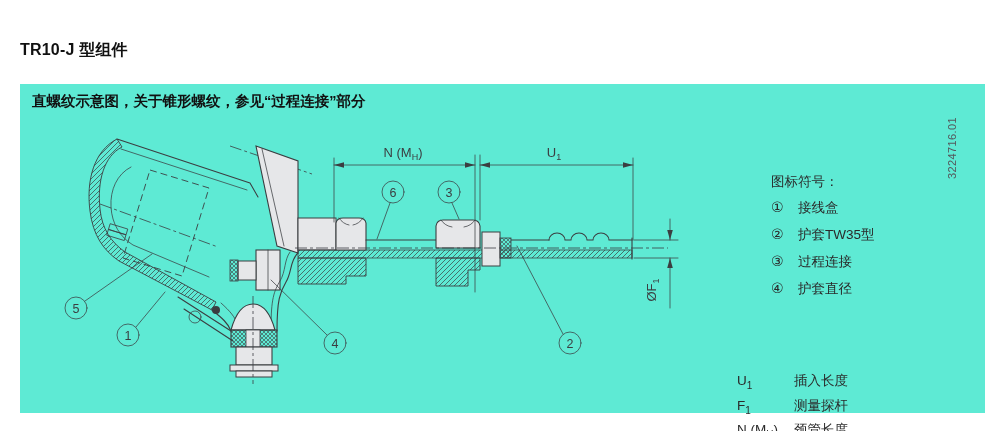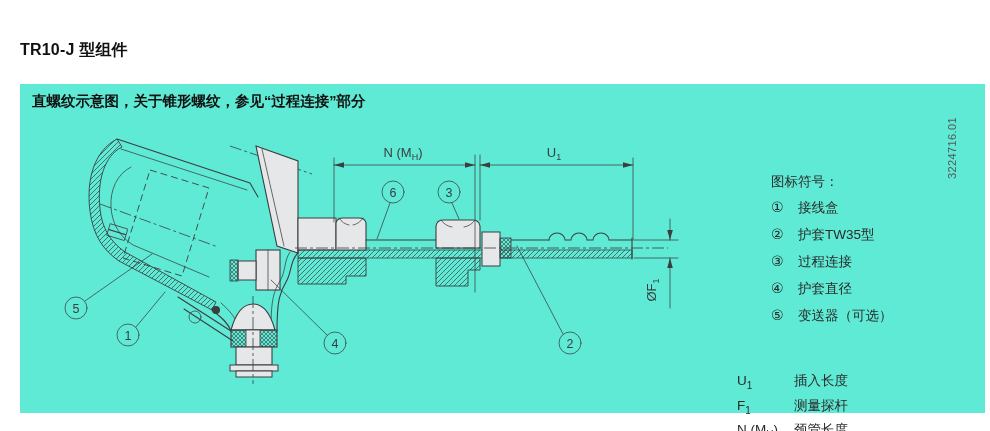--- a/index.html
+++ b/index.html
@@ -50,21 +50,20 @@
 
 <div class="panel">
   <div class="panel-header">直螺纹示意图，关于锥形螺纹，参见“过程连接”部分</div>
 
   <div class="legend">
     <div class="legend-title">图标符号：</div>
     <div class="legend-row"><span class="legend-num">①</span><span>接线盒</span></div>
     <div class="legend-row"><span class="legend-num">②</span><span>护套TW35型</span></div>
     <div class="legend-row"><span class="legend-num">③</span><span>过程连接</span></div>
     <div class="legend-row"><span class="legend-num">④</span><span>护套直径</span></div>
-    <div class="legend-row"><span class="legend-num">⑤</span><span>变送器（可选）</span></div>
   </div>
 
   <div class="dims">
     <div class="dims-row">
       <span class="dims-sym"><span>U</span><sub>1</sub><span></span></span><span>插入长度</span>
     </div>
     <div class="dims-row">
       <span class="dims-sym"><span>F</span><sub>1</sub><span></span></span><span>测量探杆</span>
     </div>
     <div class="dims-row">

